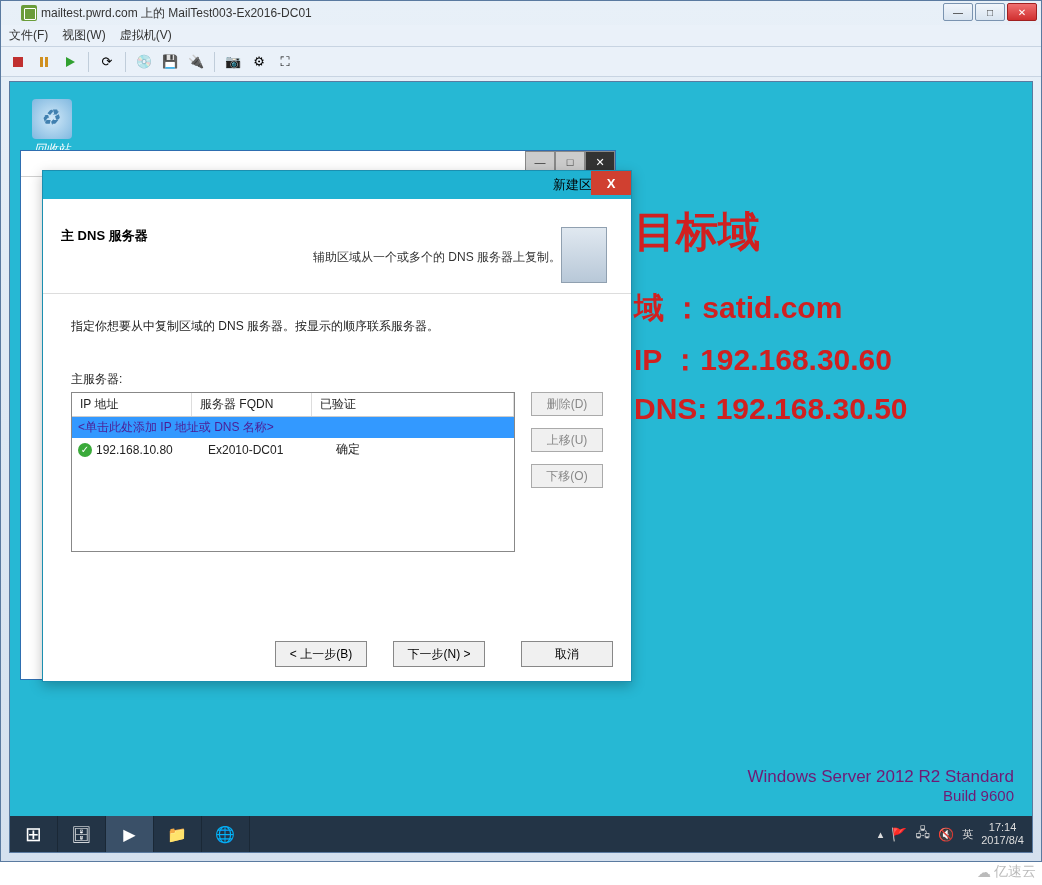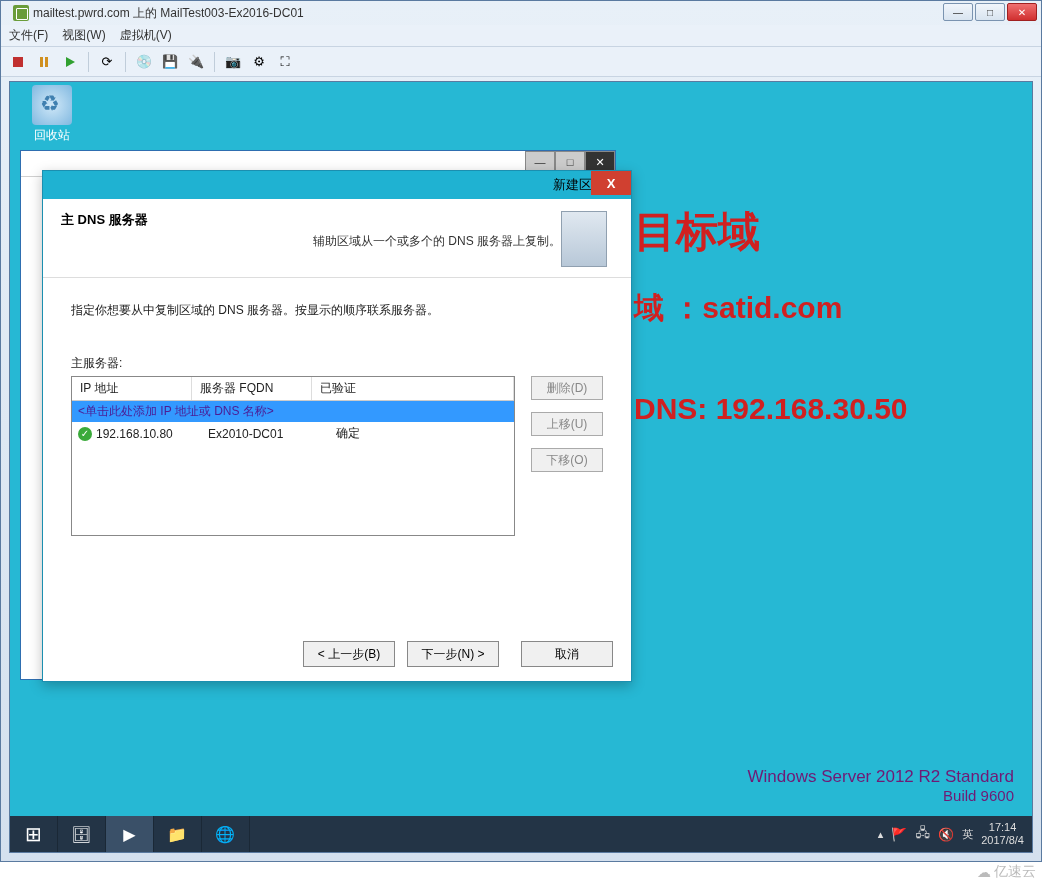--- a/index.html
+++ b/index.html
@@ -1,76 +1,76 @@
 <!DOCTYPE html>
 <html><head>
 <meta charset="utf-8">
 <style>
 * { box-sizing: border-box; margin: 0; padding: 0; font-family: "Microsoft YaHei", "Segoe UI", Tahoma, sans-serif; }
 body { background: #fff; width: 1042px; height: 885px; position: relative; overflow: hidden; }
 
 
 .outer-window { position: absolute; left: 0; top: 0; width: 1042px; height: 862px; border: 1px solid #5a7aa0; background: linear-gradient(#e8f0f8,#d4e0ee); }
-.outer-titlebar { height: 24px; display: flex; align-items: center; padding: 0 12px; font-size: 12px; color: #333; }
+.outer-titlebar { height: 24px; display: flex; align-items: center; padding: 0 20px; font-size: 12px; color: #333; }
 .vsphere-icon { width: 16px; height: 16px; background: #6a9c3a; border-radius: 2px; margin-right: 4px; display:inline-block; position:relative;}
 .vsphere-icon::after{content:"";position:absolute;left:3px;top:3px;width:10px;height:10px;border:1px solid #fff;border-radius:1px;}
 .outer-win-controls { position: absolute; right: 4px; top: 2px; display: flex; gap: 2px; }
 .owc-btn { width: 30px; height: 18px; border: 1px solid #7a93b0; background: linear-gradient(#f0f5fb,#d8e4f0); font-size: 10px; display:flex;align-items:center;justify-content:center; border-radius:2px;}
 .owc-close { background: linear-gradient(#f07070,#d03030); color:#fff; border-color:#a02020;}
 
 .menubar { height: 22px; background: #eaf1f9; display: flex; align-items: center; padding: 0 8px; font-size: 12px; color: #333; border-bottom:1px solid #c8d4e2;}
 .menubar span { margin-right: 14px; cursor: pointer; }
 
 .toolbar { height: 30px; background: #eaf1f9; display: flex; align-items: center; padding: 0 6px; gap: 4px; border-bottom:1px solid #c8d4e2;}
 .tb-btn { width: 22px; height: 22px; border: 1px solid transparent; display:flex;align-items:center;justify-content:center; font-size:13px; border-radius:2px;}
 .tb-sep { width:1px; height:20px; background:#c0cdda; margin:0 3px;}
 .stop-ic{width:10px;height:10px;background:#c03030;}
 .pause-ic{display:flex;gap:2px;} .pause-ic span{width:3px;height:10px;background:#d09020;}
 .play-ic{width:0;height:0;border-left:9px solid #30a030;border-top:5px solid transparent;border-bottom:5px solid transparent;}
 
 .vm-viewport { position: absolute; left: 8px; top: 80px; right: 8px; bottom: 8px; background: #26b8d4; border:1px solid #5a7aa0; overflow:hidden;}
 
 
-.recycle { position:absolute; left:22px; top:3px; text-align:center; color:#fff; font-size:12px;}
+.recycle { position:absolute; left:22px; top:17px; text-align:center; color:#fff; font-size:12px;font-style:italic;}
 .recycle-ic { width:40px; height:40px; background: radial-gradient(#d0e8f8,#80b8e0); border-radius:4px; margin:0 auto 2px; position:relative;}
 .recycle-ic::after{content:"♻"; position:absolute; left:8px; top:6px; font-size:22px; color:#4080b0;}
 
 
 .dns-window { position:absolute; left:10px; top:68px; width:596px; height:530px; background:#fff; border:1px solid #2e6eb0;}
 .dns-titlebar { height:26px; background:#fff; display:flex; align-items:center; justify-content:flex-end; font-size:12px; color:#333; position:relative; border-bottom:1px solid #d0d0d0;}
 .dns-win-controls{position:absolute; right:0; top:0; display:flex;}
 .dns-win-controls .wbtn{width:30px;height:22px;border:1px solid #888;background:#ccc;display:flex;align-items:center;justify-content:center;font-size:11px;}
 .dns-win-controls .wbtn.x{background:#333;color:#fff;}
 
 
 .wizard { position:absolute; left:32px; top:88px; width:590px; height:512px; background:#fff; border:1px solid #1b8fb0; box-shadow:0 4px 12px rgba(0,0,0,.25);}
 .wizard-titlebar { height:28px; background:#1fb2d2; display:flex; align-items:center; justify-content:flex-end; color:#000; font-size:13px; position:relative;padding-left:13px;}
 .wizard-close { position:absolute; right:0; top:0; width:40px; height:24px; background:#d04030; color:#fff; display:flex; align-items:center; justify-content:center; font-size:13px; font-weight:bold;}
-.wizard-header { padding:12px 18px 10px; border-bottom:1px solid #ddd; display:flex; align-items:flex-start;}
+.wizard-header { padding:12px 18px 10px; border-bottom:1px solid #ddd; display:flex; align-items:flex-start;margin-top:16px;}
 .wizard-header-text{flex:1;}
 .wizard-header h3 { font-size:13px; font-weight:bold; margin-bottom:4px;}
 .wizard-header p { font-size:12px; color:#333; padding-left:16px;text-align:right;}
 .server-graphic{width:46px;height:56px;background:linear-gradient(#e0e8f0,#b8c8d8);border:1px solid #90a0b0;margin-right:6px;}
 
 .wizard-body { padding: 24px 28px 10px; font-size:12px; color:#222;}
 .wizard-body .instruction { margin-bottom: 36px; }
 .wizard-body .label { margin-bottom: 4px; }
 
 .server-list-area{display:flex; gap:16px; align-items:flex-start;}
 .server-table { flex:1; border:1px solid #888;}
 .server-table-header { display:flex; background:#fff; border-bottom:1px solid #ccc;}
 .server-table-header div{padding:3px 8px; font-size:12px; border-right:1px solid #ddd;}
 .col-ip{width:120px;} .col-fqdn{width:120px;} .col-valid{flex:1;}
 .server-table-input-row{background:#3399ff; color:#4c1d95; padding:2px 6px; font-size:12px;}
 .server-row{display:flex; padding:3px 6px; align-items:center; font-size:12px;}
 .check-ic{width:14px;height:14px;border-radius:50%;background:#3aaa3a;color:#fff;display:inline-flex;align-items:center;justify-content:center;font-size:10px;margin-right:4px;}
 .side-buttons{display:flex; flex-direction:column; gap:12px;}
 .side-btn{width:72px;height:24px;border:1px solid #aaa;background:#f0f0f0;font-size:12px;color:#888;}
 
-.wizard-footer{position:absolute; bottom:14px; right:18px; display:flex; gap:12px;align-items:center;}
+.wizard-footer{position:absolute; bottom:14px; right:18px; display:flex; gap:26px;align-items:center;}
 .wiz-btn{min-width:92px;height:26px;border:1px solid #888;background:#f0f0f0;font-size:12px;padding:0 10px;}
 
 
 .annot{position:absolute; color:#d02020; font-weight:bold;}
 .annot.title{left:624px; top:122px; font-size:42px;}
 .annot.l1{left:624px; top:206px; font-size:30px;}
 .annot.l2{left:624px; top:258px; font-size:30px;}
 .annot.l3{left:624px; top:310px; font-size:30px;}
 
 
@@ -192,20 +192,21 @@
       </div>
       <div class="wizard-footer">
         <button class="wiz-btn">&lt; 上一步(B)</button>
         <button class="wiz-btn">下一步(N) &gt;</button>
         <button class="wiz-btn" style="margin-left:10px">取消</button>
       </div>
     </div>
 
     <div class="annot title">目标域</div>
     <div class="annot l1">域 ：satid.com</div>
+    <div class="annot l2">IP ：192.168.30.60</div>
     <div class="annot l3">DNS: 192.168.30.50</div>
 
     <div class="os-brand">
       <div>Windows Server 2012 R2 Standard</div>
       <div class="sub">Build 9600</div>
     </div>
 
     <div class="taskbar">
       <div class="tb-item">
           <span class="start-ic">⊞</span>

